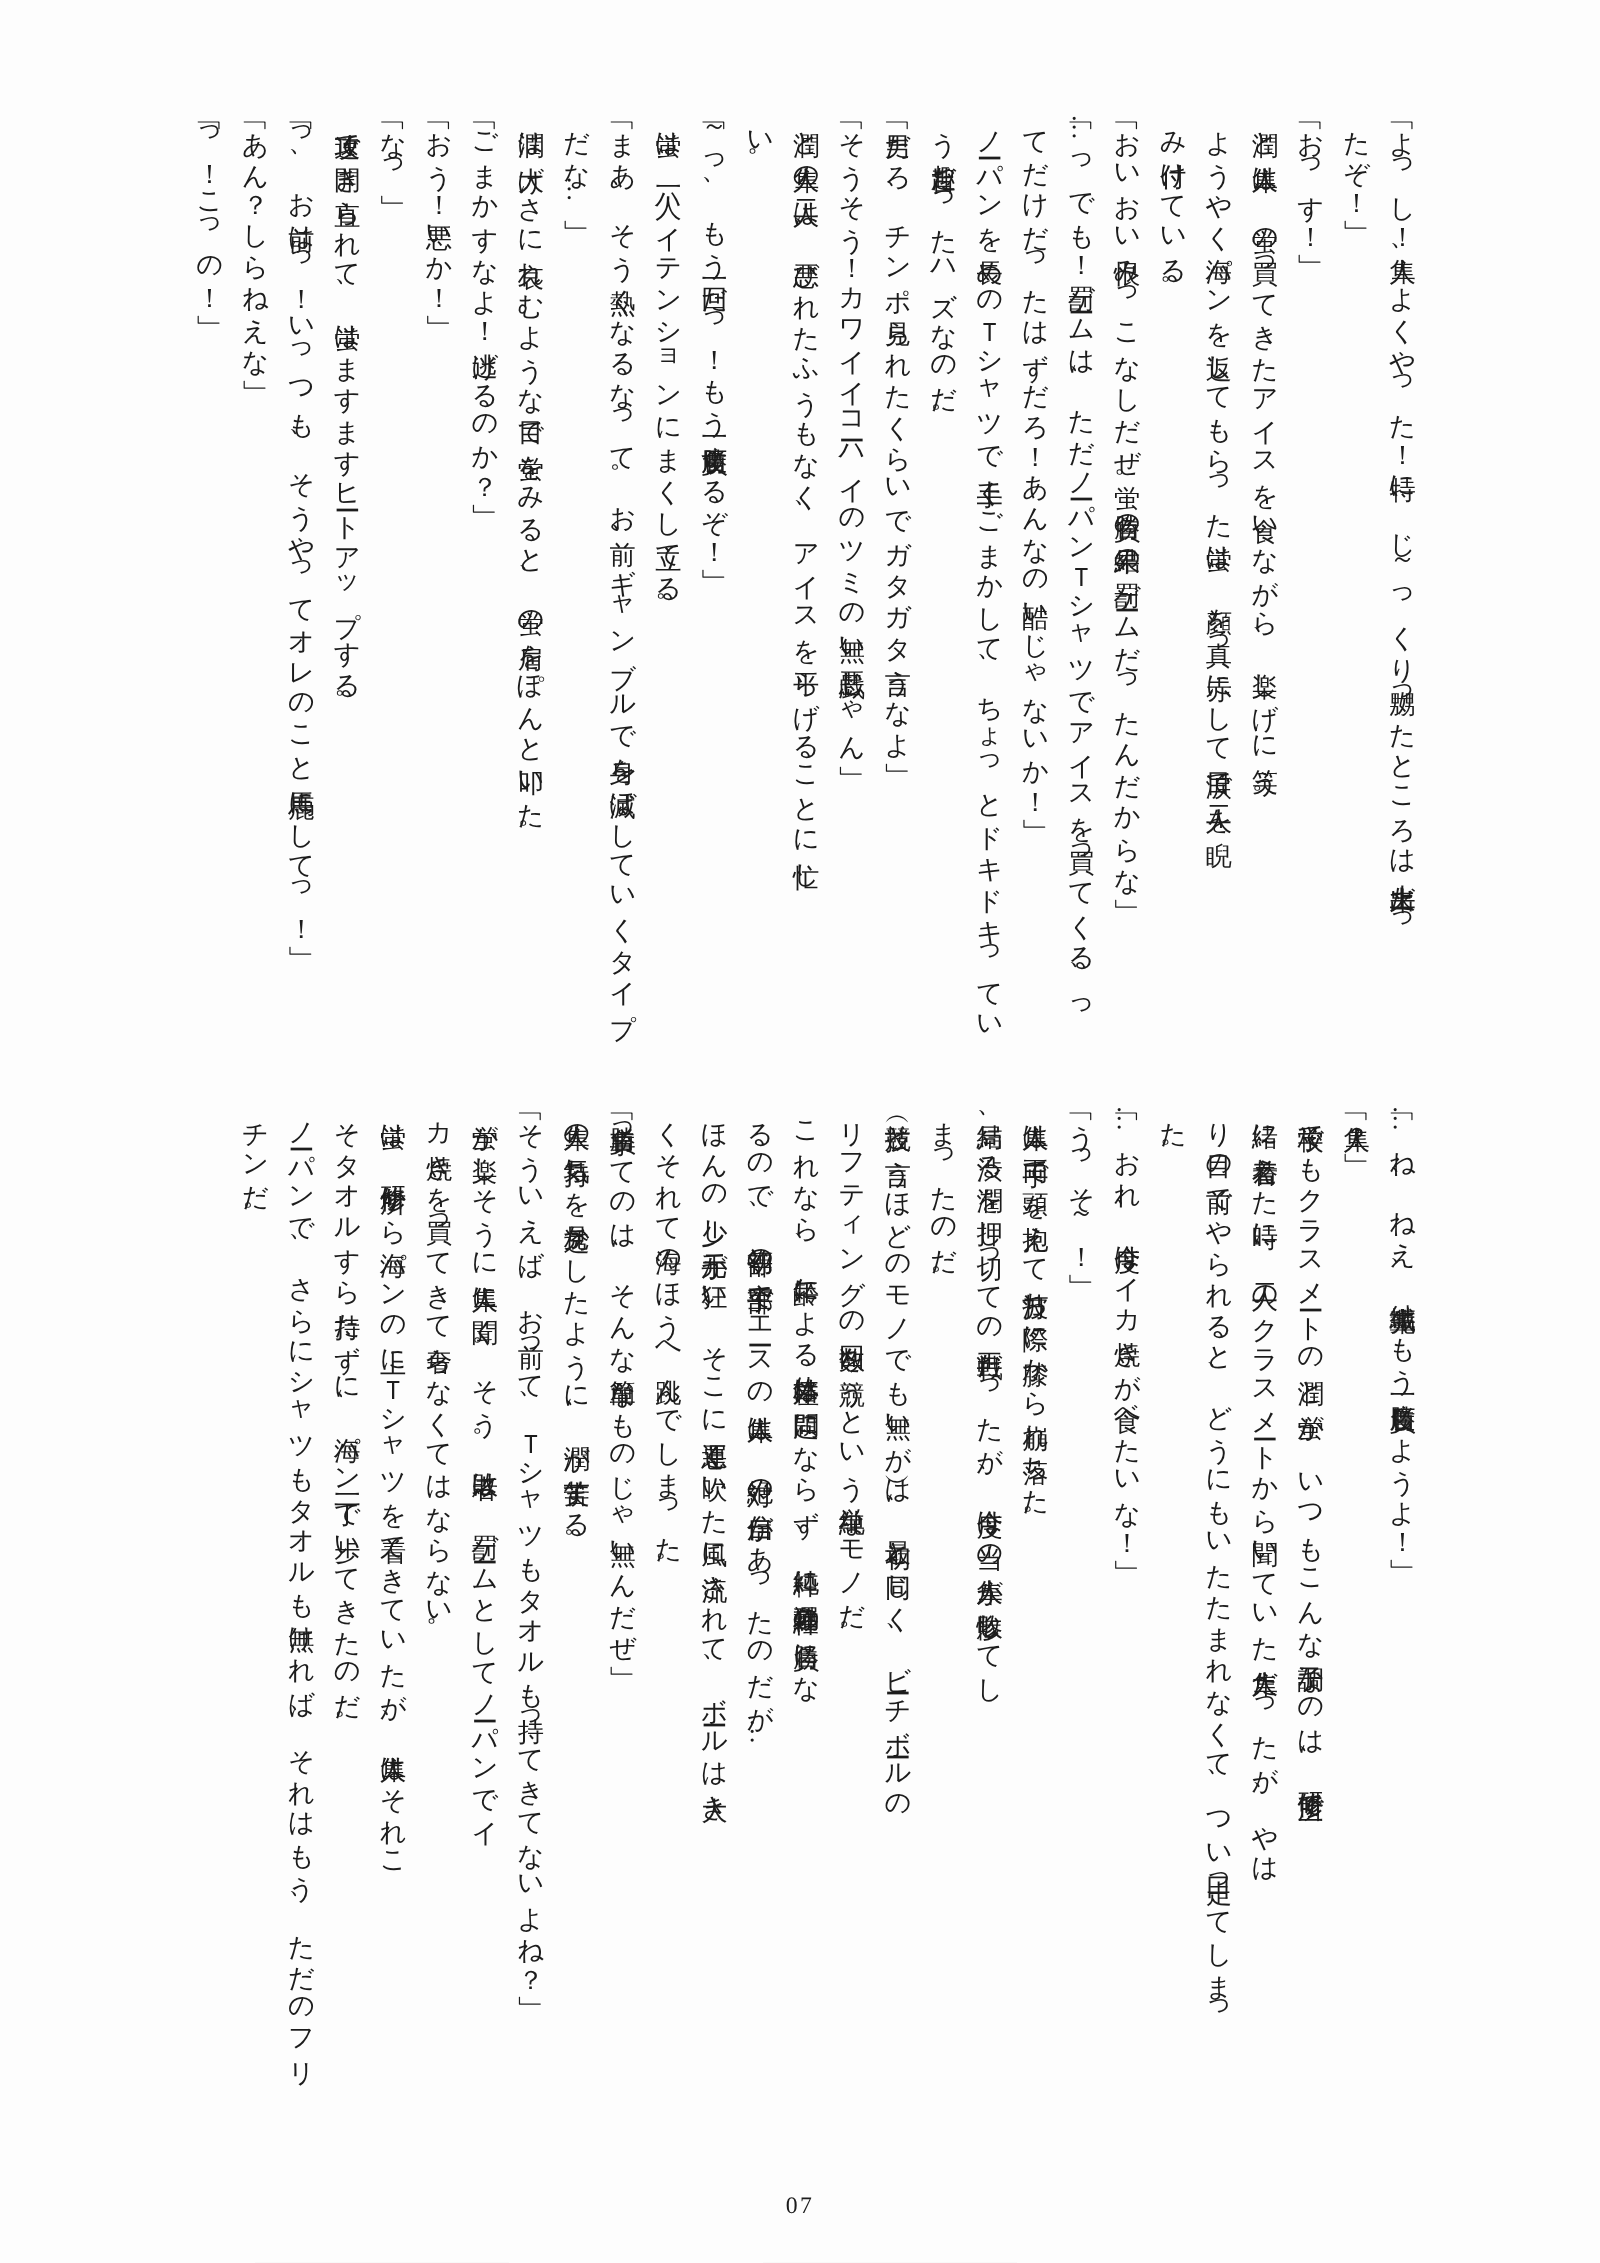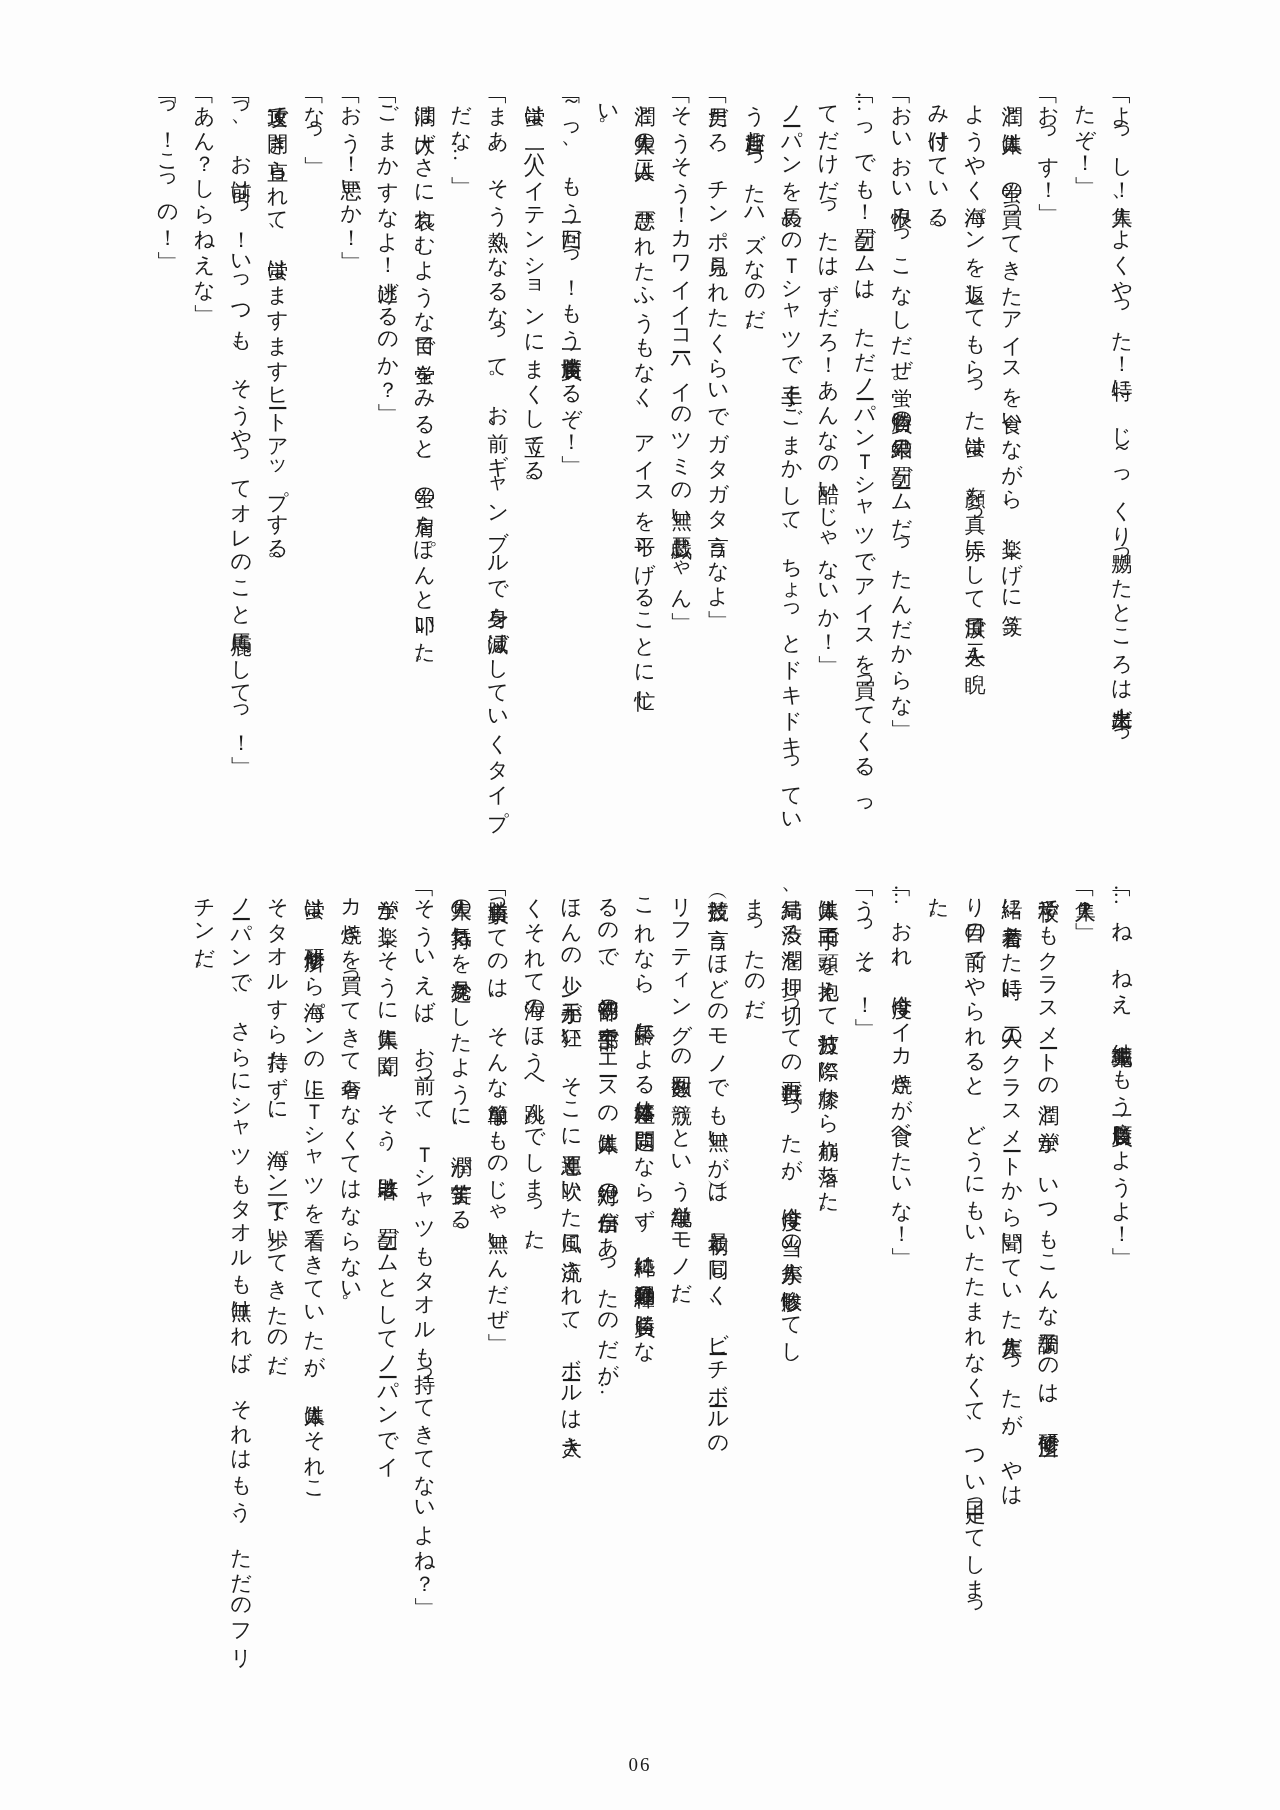--- a/index.html
+++ b/index.html
@@ -101,14 +101,14 @@
       <div class="vline">「勝負事ってのは、そんな簡単なものじゃ無いんだぜ」</div>
       <div class="vline">隼人の気持ちを見透かしたように、潤が苦笑する。</div>
       <div class="vline">「そういえば、お前って、Ｔシャツもタオルも持ってきてないよね？」</div>
       <div class="vline">蛍が楽しそうに隼人に聞く。そう。敗者は、罰ゲームとしてノーパンでイ</div>
       <div class="vline">カ焼きを買ってきて奢らなくてはならない。</div>
       <div class="vline">蛍は、研修所から海パンの上にＴシャツを着てきていたが、隼人はそれこ</div>
       <div class="vline">そタオルすら持たずに、海パン一丁で歩いてきたのだ。</div>
       <div class="vline">ノーパンで、さらにシャツもタオルも無ければ、それはもう、ただのフリ</div>
       <div class="vline">チンだ。</div>
     </div>
-  <div class="page-number">06</div>
+  <div class="page-number">07</div>
 </div>
 
 </body></html>

